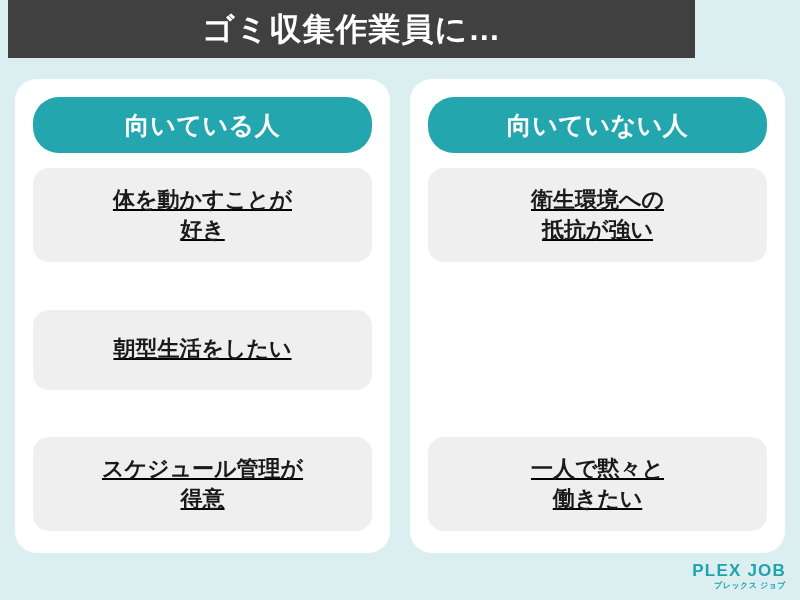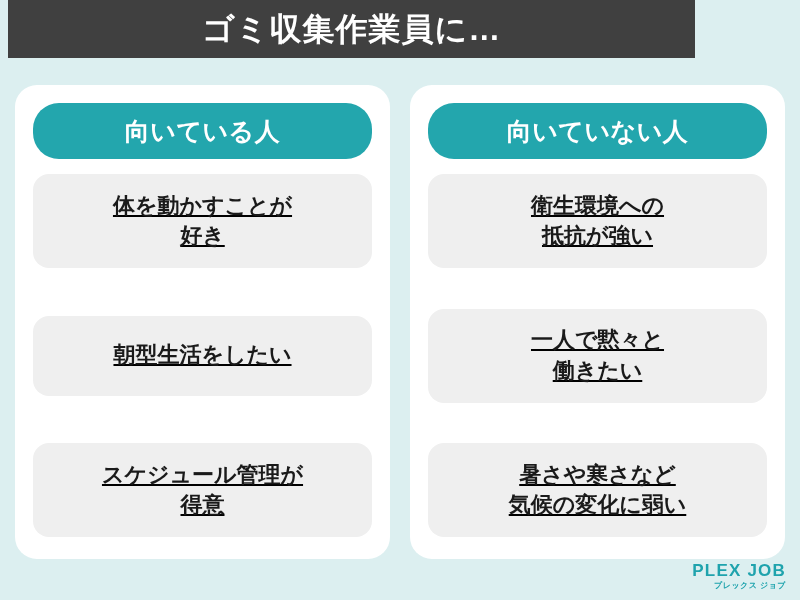--- a/index.html
+++ b/index.html
@@ -47,21 +47,20 @@
 
   
   .columns {
     position: absolute;
     left: 15px;
     top: 79px;
     width: 770px;
     height: 474px;
     display: flex;
     gap: 20px;
-    margin-top: 6px;
   }
 
   .card {
     flex: 1 1 0;
     background: #ffffff;
     border-radius: 22px;
     box-sizing: border-box;
     padding: 18px 18px 20px 18px;
     display: flex;
     flex-direction: column;
@@ -181,24 +180,20 @@
       </div>
       <div class="item-list">
         <div class="item item-two-line">
           <span class="item-label">衛生環境への
 抵抗が強い</span>
         </div>
         <div class="item item-two-line">
           <span class="item-label">一人で黙々と
 働きたい</span>
         </div>
-        <div class="item item-two-line">
-          <span class="item-label">暑さや寒さなど
-気候の変化に弱い</span>
-        </div>
       </div>
     </div>
 
   </div>
 
   <div class="logo">
     <span class="logo-main">PLEX JOB</span>
     <span class="logo-sub">プレックス ジョブ</span>
   </div>
 

